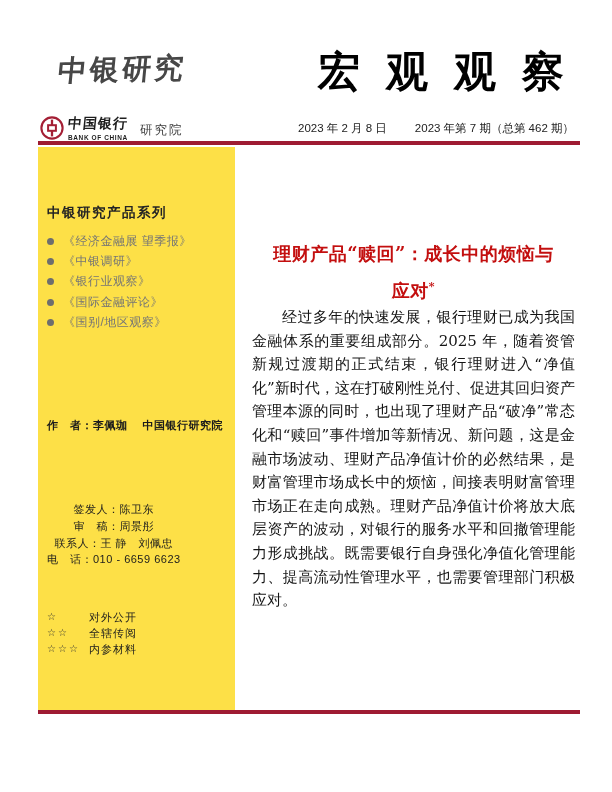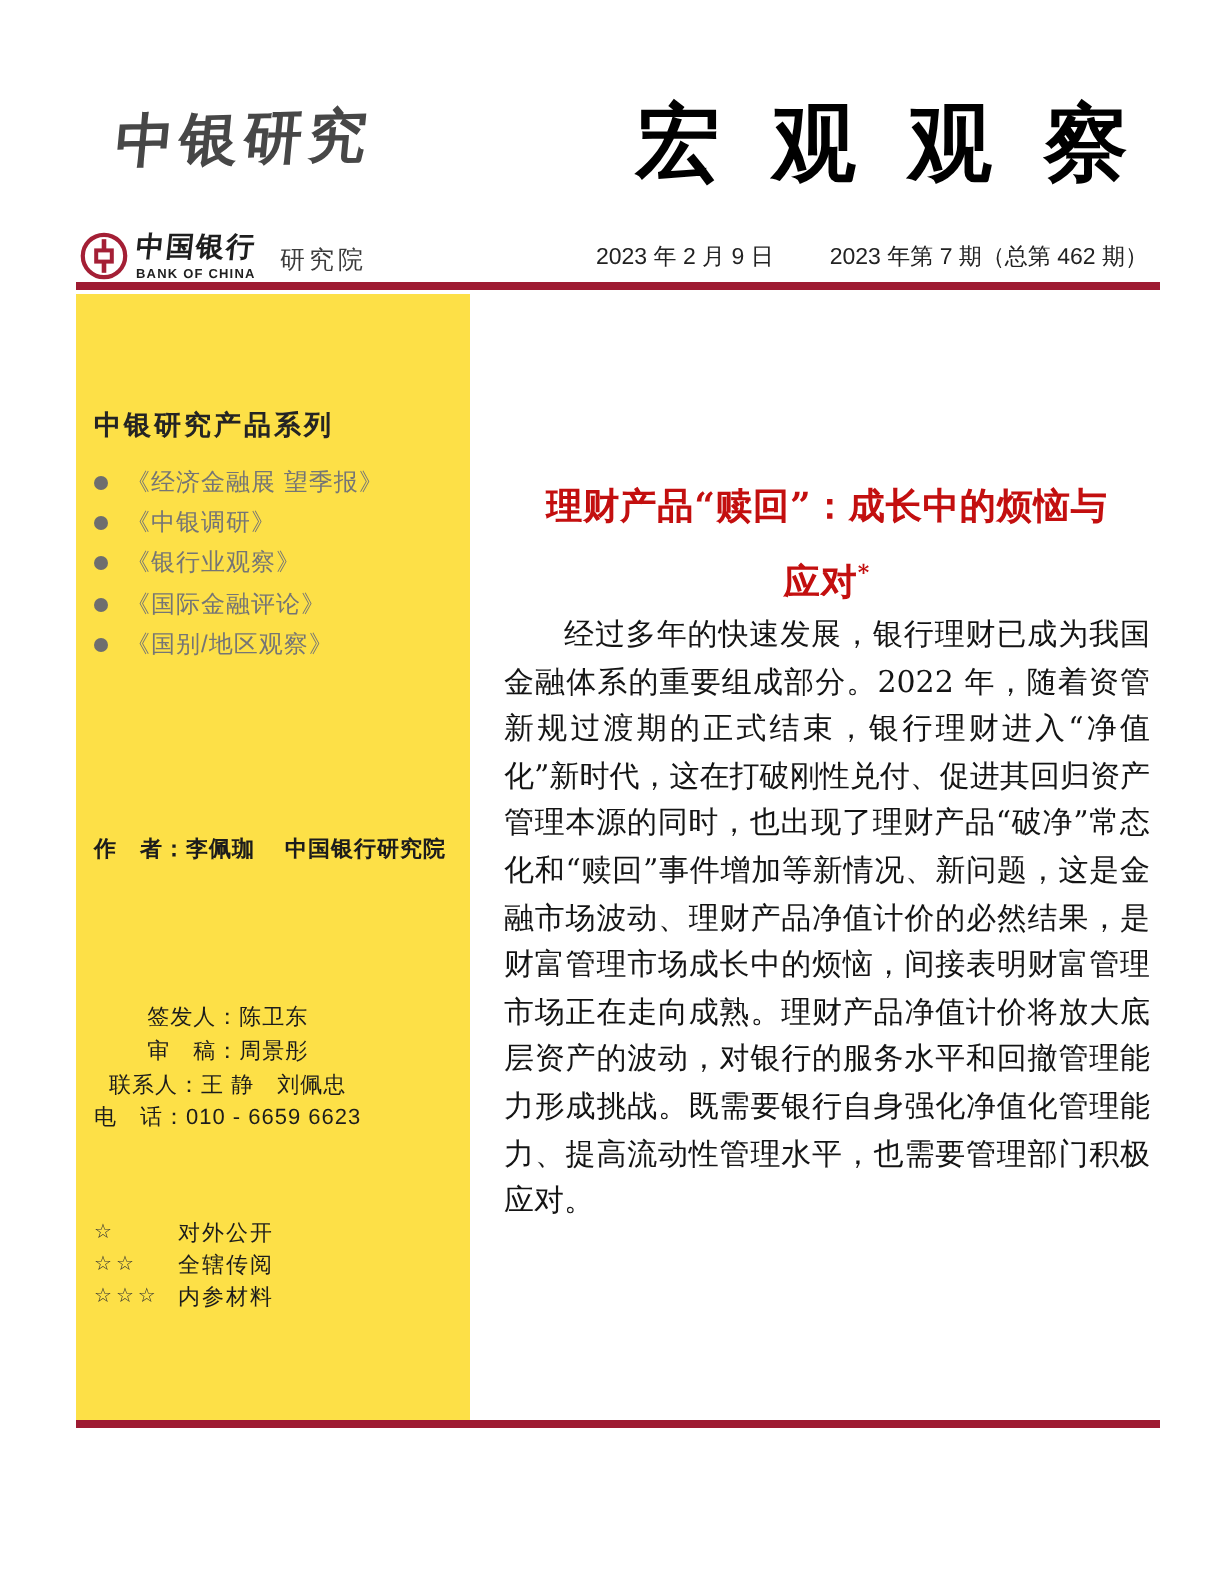--- a/index.html
+++ b/index.html
@@ -133,21 +133,21 @@
       <rect x="10.85" y="3.6" width="2.3" height="6" fill="#A41F35"></rect>
       <rect x="10.85" y="14.4" width="2.3" height="6" fill="#A41F35"></rect>
       <rect x="8.1" y="9.2" width="7.8" height="5.6" fill="none" stroke="#A41F35" stroke-width="2"></rect>
     </svg>
     <div class="org-block">
       <div class="org-cn">中国银行</div>
       <div class="org-en">BANK OF CHINA</div>
     </div>
     <div class="dept">研究院</div>
     <div class="issue-row">
-      <span class="date">2023 年 2 月 9 日</span><span class="issue">2023 年第 7 期（总第 462 期）</span>
+      <span class="date">2023 年 2 月 8 日</span><span class="issue">2023 年第 7 期（总第 462 期）</span>
     </div>
   </div>
 
   <div class="rule rule-top"></div>
 
   <div class="sidebar">
     <div class="series-title">中银研究产品系列</div>
 
     <div class="series-list">
       <div class="series-item">
@@ -197,18 +197,18 @@
         <span class="legend-label">内参材料</span>
       </div>
     </div>
   </div>
 
   <div class="main">
     <div class="doc-title">
       <span>理财产品“赎回”：成长中的烦恼与</span><br>
       <span>应对</span><sup>*</sup>
     </div>
-    <div class="abstract">经过多年的快速发展，银行理财已成为我国金融体系的重要组成部分。2022 年，随着资管新规过渡期的正式结束，银行理财进入“净值化”新时代，这在打破刚性兑付、促进其回归资产管理本源的同时，也出现了理财产品“破净”常态化和“赎回”事件增加等新情况、新问题，这是金融市场波动、理财产品净值计价的必然结果，是财富管理市场成长中的烦恼，间接表明财富管理市场正在走向成熟。理财产品净值计价将放大底层资产的波动，对银行的服务水平和回撤管理能力形成挑战。既需要银行自身强化净值化管理能力、提高流动性管理水平，也需要管理部门积极应对。</div>
+    <div class="abstract">经过多年的快速发展，银行理财已成为我国金融体系的重要组成部分。2025 年，随着资管新规过渡期的正式结束，银行理财进入“净值化”新时代，这在打破刚性兑付、促进其回归资产管理本源的同时，也出现了理财产品“破净”常态化和“赎回”事件增加等新情况、新问题，这是金融市场波动、理财产品净值计价的必然结果，是财富管理市场成长中的烦恼，间接表明财富管理市场正在走向成熟。理财产品净值计价将放大底层资产的波动，对银行的服务水平和回撤管理能力形成挑战。既需要银行自身强化净值化管理能力、提高流动性管理水平，也需要管理部门积极应对。</div>
   </div>
 
   <div class="rule rule-bottom"></div>
 
 </div>
 
 </body></html>

